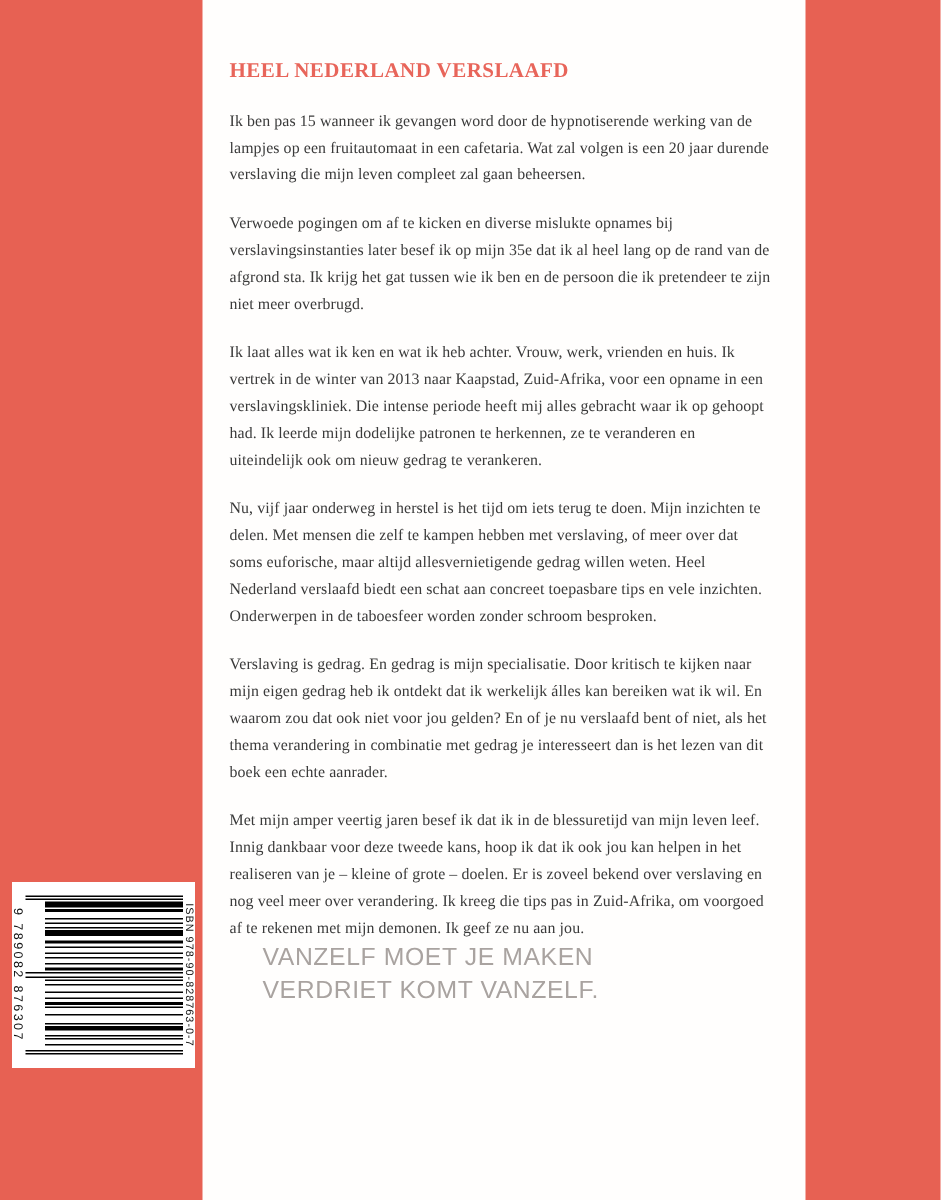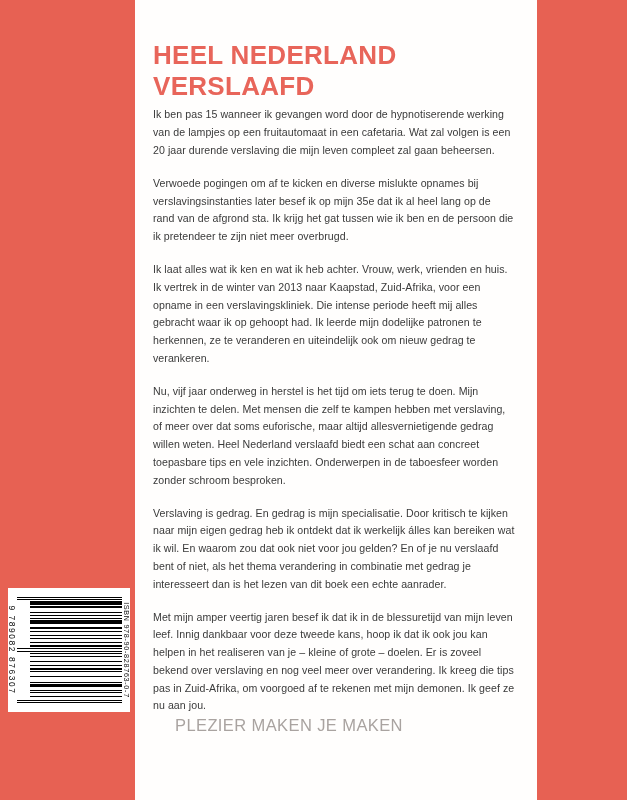--- a/index.html
+++ b/index.html
@@ -34,35 +34,35 @@
 
   .panel-inner {
     position: absolute;
     left: 18px;
     top: 40px;
     width: 362px;
   }
 
   .blurb-title {
     color: #e8655a;
-    font-size: 26px;
+    font-size: 14px;
     font-weight: bold;
     letter-spacing: 0.3px;
-    margin: 0 0 4px 0;
+    margin: 0 0 16px 0;
     line-height: 1.2;
-    font-family: Liberation Sans, sans-serif;
+    font-family: Liberation Serif, serif;
   }
 
   .blurb-p {
     color: #3a3a3a;
     font-size: 10.6px;
     line-height: 1.68;
     margin: 0 0 15px 0;
     letter-spacing: 0.06px;
-    font-family: Liberation Sans, sans-serif;
+    font-family: Liberation Serif, serif;
   }
 
   .blurb-p:last-of-type {
     margin-bottom: 0;
   }
 
   .closing-line {
     color: #3a3a3a;
     font-size: 10.6px;
     line-height: 1.68;
@@ -155,21 +155,22 @@
 
       <p class="blurb-p">Ik ben pas 15 wanneer ik gevangen word door de hypnotiserende werking van de lampjes op een fruitautomaat in een cafetaria. Wat zal volgen is een 20 jaar durende verslaving die mijn leven compleet zal gaan beheersen.</p>
       <p class="blurb-p">Verwoede pogingen om af te kicken en diverse mislukte opnames bij verslavingsinstanties later besef ik op mijn 35e dat ik al heel lang op de rand van de afgrond sta. Ik krijg het gat tussen wie ik ben en de persoon die ik pretendeer te zijn niet meer overbrugd.</p>
       <p class="blurb-p">Ik laat alles wat ik ken en wat ik heb achter. Vrouw, werk, vrienden en huis. Ik vertrek in de winter van 2013 naar Kaapstad, Zuid-Afrika, voor een opname in een verslavingskliniek. Die intense periode heeft mij alles gebracht waar ik op gehoopt had. Ik leerde mijn dodelijke patronen te herkennen, ze te veranderen en uiteindelijk ook om nieuw gedrag te verankeren.</p>
       <p class="blurb-p">Nu, vijf jaar onderweg in herstel is het tijd om iets terug te doen. Mijn inzichten te delen. Met mensen die zelf te kampen hebben met verslaving, of meer over dat soms euforische, maar altijd allesvernietigende gedrag willen weten. Heel Nederland verslaafd biedt een schat aan concreet toepasbare tips en vele inzichten. Onderwerpen in de taboesfeer worden zonder schroom besproken.</p>
       <p class="blurb-p">Verslaving is gedrag. En gedrag is mijn specialisatie. Door kritisch te kijken naar mijn eigen gedrag heb ik ontdekt dat ik werkelijk álles kan bereiken wat ik wil. En waarom zou dat ook niet voor jou gelden? En of je nu verslaafd bent of niet, als het thema verandering in combinatie met gedrag je interesseert dan is het lezen van dit boek een echte aanrader.</p>
       <p class="blurb-p">Met mijn amper veertig jaren besef ik dat ik in de blessuretijd van mijn leven leef. Innig dankbaar voor deze tweede kans, hoop ik dat ik ook jou kan helpen in het realiseren van je – kleine of grote – doelen. Er is zoveel bekend over verslaving en nog veel meer over verandering. Ik kreeg die tips pas in Zuid-Afrika, om voorgoed af te rekenen met mijn demonen. Ik geef ze nu aan jou.</p>
 
 
       <div class="tagline">
-        <div>PLEZIER MAKEN JE MAKEN</div>
+        <div>VANZELF MOET JE MAKEN</div>
+        <div>VERDRIET KOMT VANZELF.</div>
       </div>
 
     </div>
   </div>
 
   <div class="barcode-wrap">
     <div class="barcode-rot">
       <div class="bc-isbn-top">ISBN 978-90-828763-0-7</div>
       <div class="bc-bars" id="bars">
           <div class="bar" style="width: 1.12px; flex: 0 0 auto;"></div>

